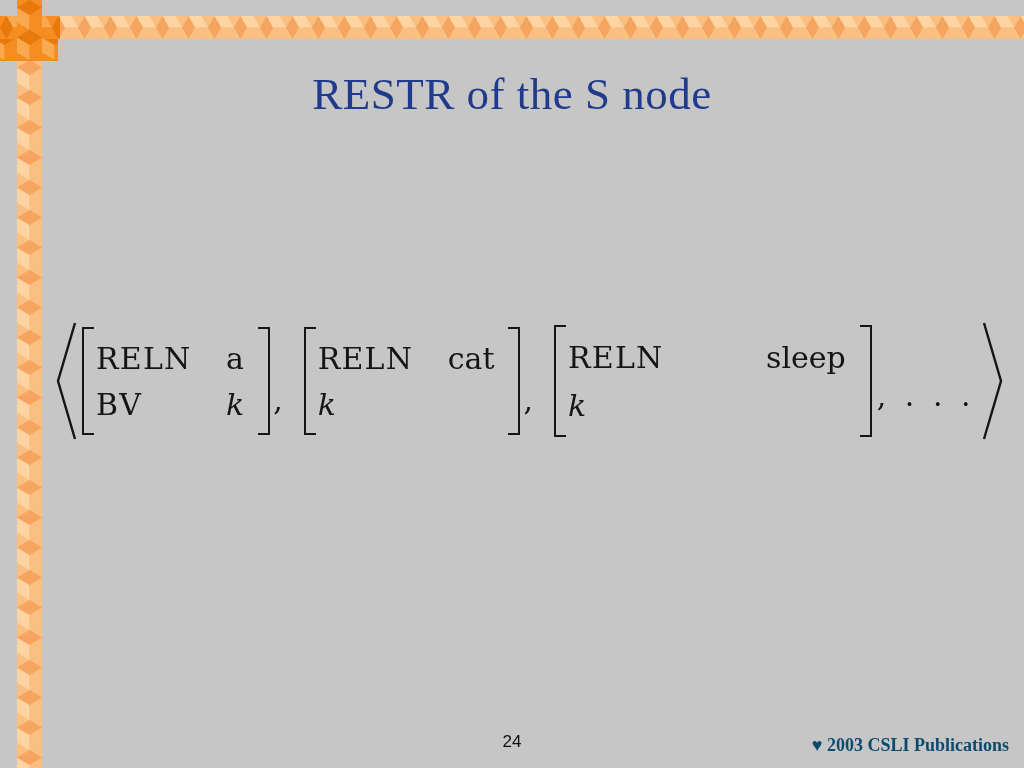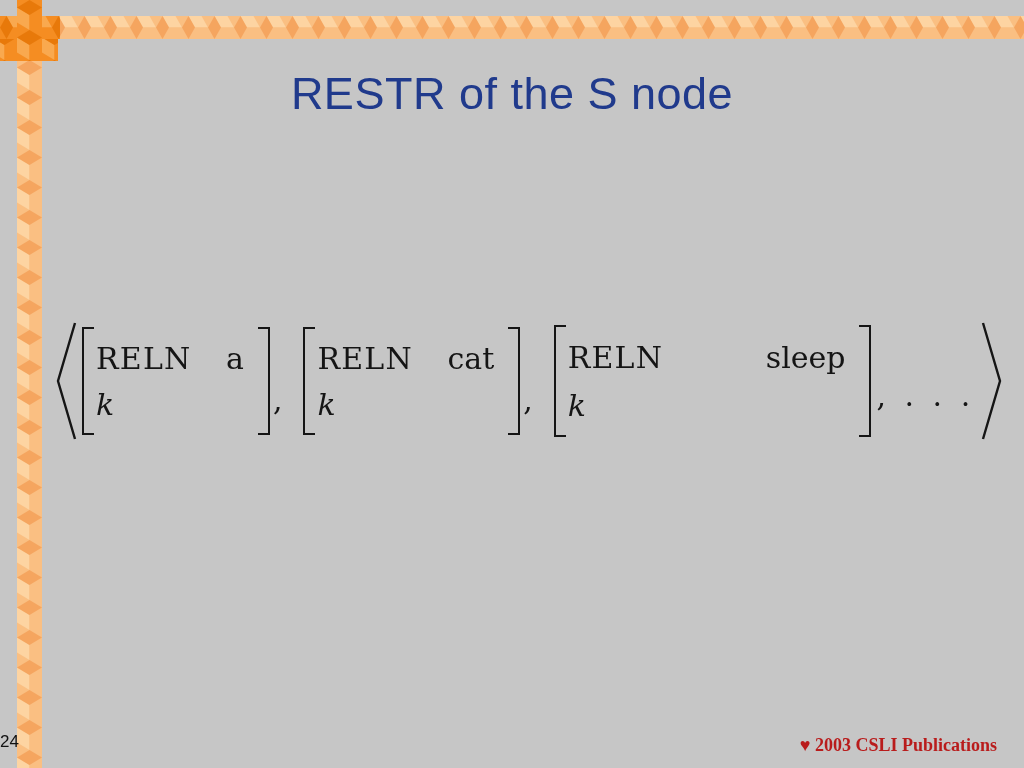--- a/index.html
+++ b/index.html
@@ -15,21 +15,21 @@
   
   .border-svg { position: absolute; left: 0; top: 0; z-index: 1; }
 
   
   .title {
     position: absolute; left: 0; right: 0; top: 68px;
     text-align: center;
     font-size: 45px;
     letter-spacing: 0.5px;
     color: #203a8c;
-    font-family: Liberation Sans, sans-serif;
+    font-family: Liberation Serif, serif;
     z-index: 2;
   }
 
   
   .formula {
     position: absolute; left: 52px; top: 300px; height: 162px;
     display: flex; align-items: center;
     color: #151515;
     font-family: "DejaVu Serif", serif;
     font-size: 30px;
@@ -59,31 +59,32 @@
     display: inline-block;
     transform: translateY(14px);
     margin: 0 10px 0 5px;
     word-spacing: 9px;
   }
   .angle-open { margin-right: 4px; }
 
   
   .page-number {
     position: absolute; left: 0; right: 0; top: 732px;
+    text-align: center;
     font-family: "Liberation Sans", sans-serif;
     font-size: 17px;
     color: #111111;
     z-index: 2;
   }
   .copyright {
-    position: absolute; right: 27px; top: 735px;
+    position: absolute; right: 15px; top: 735px;
     font-family: "Liberation Serif", serif;
     font-weight: 700;
     font-size: 18px;
-    color: #b91c1c;
+    color: #0c4a6e;
     z-index: 2;
   }
 </style>
 </head>
 <body>
 
 <div class="stage">
 
   <svg class="border-svg" width="1024" height="768" viewBox="0 0 1024 768" aria-hidden="true">
     <defs>
@@ -128,20 +129,21 @@
     </svg>
 
     <div class="avm m12">
       <div class="avm-open"></div>
       <div class="rows">
         <div class="row">
           <span class="attr">RELN</span>
           <span class="val">a</span>
         </div>
         <div class="row">
+          <span class="attr">BV</span>
           <span class="val it">k</span>
         </div>
       </div>
       <div class="avm-close"></div>
     </div>
 
     <span class="comma">,</span>
 
     <div class="avm m12">
       <div class="avm-open"></div>

